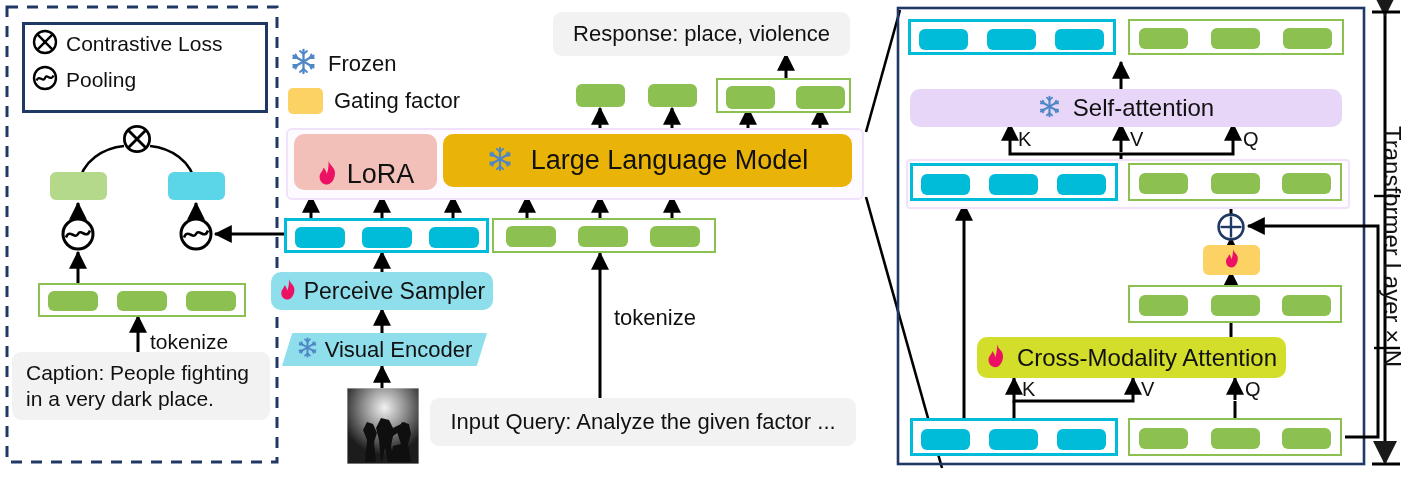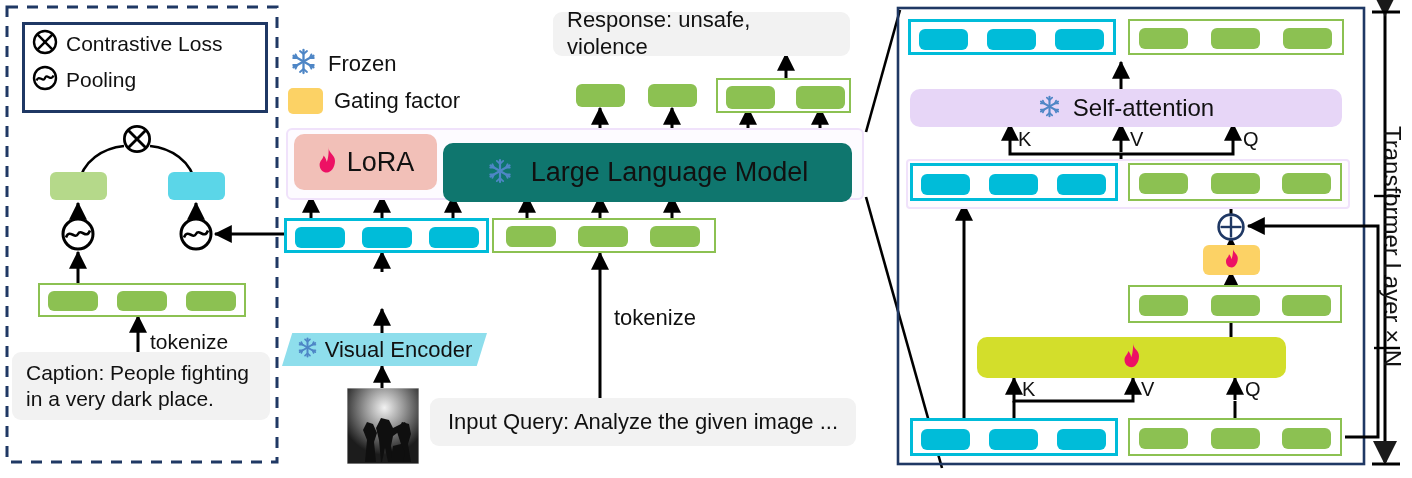--- a/index.html
+++ b/index.html
@@ -187,43 +187,43 @@
     </span>
     <span style="font-size:22px;">Frozen</span>
   </div>
 
   <div class="abs" style="left:288px;top:88px;display:flex;align-items:center;gap:11px;">
     <span style="display:inline-block;width:35px;height:26px;background:#FCD265;border-radius:5px;"></span>
     <span style="font-size:22px;">Gating factor</span>
   </div>
 
   <div class="bubble" style="left:553px;top:12px;width:297px;height:44px;font-size:22px;">
-    <span>Response: unsafe, violence</span>
+    <span>Response: place, violence</span>
   </div>
 
   <div class="tok green" style="left:576px;top:84px;width:49px;height:23px;"></div>
   <div class="tok green" style="left:648px;top:84px;width:49px;height:23px;"></div>
 
   <div class="tokrow" style="left:716px;top:78px;width:135px;height:35px;border:2.4px solid #8CC152;">
     <div class="tok green" style="left:8px;top:6px;width:49px;height:23px;"></div>
     <div class="tok green" style="left:78px;top:6px;width:49px;height:23px;"></div>
   </div>
 
   <div class="abs" style="left:286px;top:128px;width:574px;height:68px;border:2px solid #F0E2FB;background:#FDFBFF;border-radius:6px;"></div>
 
-  <div class="modbox" style="left:294px;top:134px;width:143px;height:56px;background:#F2C0B8;justify-content:center;gap:9px;">
+  <div class="modbox" style="left:294px;top:134px;width:143px;height:56px;background:#F2C0B8;justify-content:center;gap:9px;align-items:flex-end;">
     <span>
       <svg width="21" height="28" style="position:static;">
         <path d="M11.5,1 C11.5,7.5 18,8.5 18,15 C18,21.5 13.8,26.5 10.2,26.5 C5.3,26.5 2.6,22.8 2.6,18.7 C2.6,14.6 6.2,13.2 6.6,9.4 C8.8,11.8 9.3,14.1 9.8,15.9 C11.2,12.7 12,6.3 11.5,1 Z" fill="#ED1164"></path>
       </svg>
     </span>
     <span style="font-size:27px;">LoRA</span>
   </div>
 
-  <div class="modbox" style="left:443px;top:134px;width:409px;height:59px;background:#0f766e;justify-content:center;gap:18px;margin-top:9px;">
+  <div class="modbox" style="left:443px;top:134px;width:409px;height:53px;background:#eab308;justify-content:center;gap:18px;">
     <span>
       <svg width="26" height="26" style="position:static;">
         <g stroke="#4E86C6" stroke-width="2.2" stroke-linecap="round">
           <line x1="13" y1="2" x2="13" y2="24"></line>
           <line x1="3.5" y1="7.5" x2="22.5" y2="18.5"></line>
           <line x1="3.5" y1="18.5" x2="22.5" y2="7.5"></line>
         </g>
         <g stroke="#4E86C6" stroke-width="1.8" stroke-linecap="round">
           <path d="M13,5.8 L9.8,2.9 M13,5.8 L16.2,2.9 M13,20.2 L9.8,23.1 M13,20.2 L16.2,23.1"></path>
           <path d="M7,9.6 L3.2,9.6 M7,9.6 L5.4,6.2 M19,16.4 L22.8,16.4 M19,16.4 L20.6,19.8"></path>
@@ -239,20 +239,28 @@
     <div class="tok cyan" style="left:75px;top:6px;width:50px;height:21px;"></div>
     <div class="tok cyan" style="left:142px;top:6px;width:50px;height:21px;"></div>
   </div>
 
   <div class="tokrow" style="left:492px;top:218px;width:224px;height:35px;border:2.4px solid #8CC152;">
     <div class="tok green" style="left:12px;top:6px;width:50px;height:21px;"></div>
     <div class="tok green" style="left:84px;top:6px;width:50px;height:21px;"></div>
     <div class="tok green" style="left:156px;top:6px;width:50px;height:21px;"></div>
   </div>
 
+  <div class="modbox" style="left:271px;top:272px;width:222px;height:38px;background:#8EDEEC;justify-content:center;gap:7px;">
+    <span>
+      <svg width="18" height="24" style="position:static;">
+        <path d="M10,1 C10,6.4 15.4,7.2 15.4,12.8 C15.4,18.4 11.8,22.6 8.8,22.6 C4.6,22.6 2.3,19.5 2.3,16 C2.3,12.5 5.3,11.3 5.6,8.1 C7.5,10.1 7.9,12 8.3,13.6 C9.5,10.9 10.4,5.4 10,1 Z" fill="#ED1164"></path>
+      </svg>
+    </span>
+    <span style="font-size:23px;">Perceive Sampler</span>
+  </div>
 
   <div class="abs" style="left:282px;top:333px;width:205px;height:33px;background:#8EDEEC;
               clip-path:polygon(5% 0,100% 0,95% 100%,0 100%);display:flex;align-items:center;justify-content:center;gap:7px;">
     <span>
       <svg width="21" height="21" style="position:static;">
         <g stroke="#4E86C6" stroke-width="2" stroke-linecap="round">
           <line x1="10.5" y1="1.6" x2="10.5" y2="19.4"></line>
           <line x1="2.8" y1="6" x2="18.2" y2="15"></line>
           <line x1="2.8" y1="15" x2="18.2" y2="6"></line>
         </g>
@@ -282,21 +290,21 @@
         <path d="M55,74 L54,56 L50,44 L55,34 L62,36 L64,46 L61,56 L64,74 Z"></path>
         <path d="M44,70 L46,58 L54,56 L58,64 L56,74 L44,74 Z"></path>
       </g>
       <rect width="72" height="76" fill="none" stroke="#cfcfcf" stroke-width="1"></rect>
     </svg>
   </div>
 
   <div class="lbl" style="left:614px;top:305px;font-size:22px;">tokenize</div>
 
   <div class="bubble" style="left:430px;top:398px;width:426px;height:48px;font-size:22px;">
-    <span>Input Query: Analyze the given image ...</span>
+    <span>Input Query: Analyze the given factor ...</span>
   </div>
 
   <div class="tokrow" style="left:908px;top:19px;width:208px;height:36px;border:3px solid #00BCD9;">
     <div class="tok cyan" style="left:8px;top:7px;width:49px;height:21px;"></div>
     <div class="tok cyan" style="left:76px;top:7px;width:49px;height:21px;"></div>
     <div class="tok cyan" style="left:144px;top:7px;width:49px;height:21px;"></div>
   </div>
 
   <div class="tokrow" style="left:1128px;top:19px;width:216px;height:36px;border:2.6px solid #8CC152;">
     <div class="tok green" style="left:9px;top:7px;width:49px;height:21px;"></div>
@@ -359,20 +367,21 @@
     <div class="tok green" style="left:81px;top:8px;width:49px;height:21px;"></div>
     <div class="tok green" style="left:152px;top:8px;width:49px;height:21px;"></div>
   </div>
 
   <div class="modbox" style="left:977px;top:337px;width:309px;height:41px;background:#D3DE2B;justify-content:center;gap:11px;">
     <span>
       <svg width="20" height="27" style="position:static;">
         <path d="M11,1 C11,7 17,7.9 17,14.2 C17,20.5 13,25.2 9.7,25.2 C5,25.2 2.5,21.7 2.5,17.8 C2.5,13.9 5.9,12.6 6.3,9 C8.4,11.3 8.8,13.4 9.2,15.2 C10.5,12.1 11.4,6 11,1 Z" fill="#ED1164"></path>
       </svg>
     </span>
+    <span style="font-size:24px;">Cross-Modality Attention</span>
   </div>
 
   <div class="lbl" style="left:1022px;top:378px;font-size:20px;">K</div>
   <div class="lbl" style="left:1141px;top:378px;font-size:20px;">V</div>
   <div class="lbl" style="left:1245px;top:378px;font-size:20px;">Q</div>
 
   <div class="tokrow" style="left:910px;top:418px;width:208px;height:38px;border:3px solid #00BCD9;">
     <div class="tok cyan" style="left:8px;top:8px;width:49px;height:21px;"></div>
     <div class="tok cyan" style="left:76px;top:8px;width:49px;height:21px;"></div>
     <div class="tok cyan" style="left:144px;top:8px;width:49px;height:21px;"></div>

